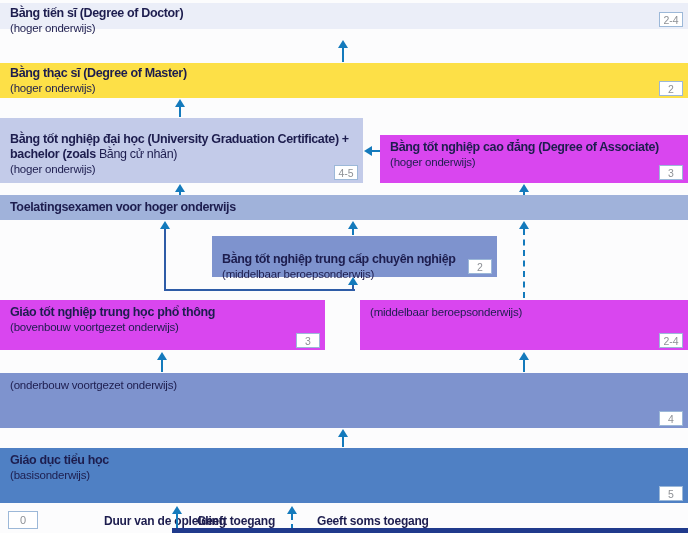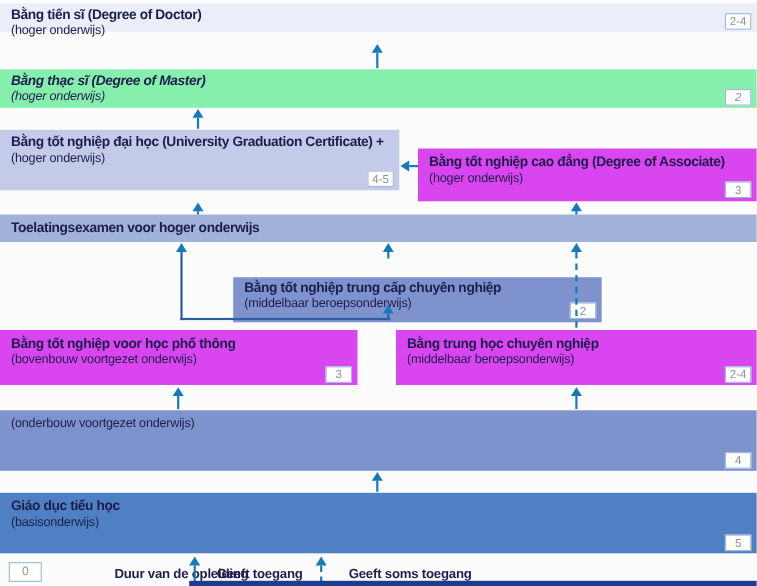--- a/index.html
+++ b/index.html
@@ -5,21 +5,21 @@
   html,body { margin:0; padding:0; }
   body { font-family: "Liberation Sans", "DejaVu Sans", sans-serif; background:#ffffff; }
   .stage { position:relative; width:688px; height:533px; background:#fcfcfd; overflow:hidden; }
 
   .box { position:absolute; box-sizing:border-box; padding:3px 10px 0 10px; color:#1d1d4e; }
   .box .t  { font-weight:700; font-size:12.5px; line-height:15px; letter-spacing:-0.35px; white-space:nowrap; }
   .box .t .light { font-weight:400; }
   .box .s  { font-weight:400; font-size:11.5px; line-height:14px; letter-spacing:-0.2px; white-space:nowrap; }
 
   .bg-l1 { background:#ebeef8; }
-  .bg-l2 { background:#86efac;font-style:italic; }
+  .bg-l2 { background:#fde047; }
   .bg-l3 { background:#c3cbe9; }
   .bg-l4 { background:#a0b2da; }
   .bg-l5 { background:#d946ef; }
   .bg-l6 { background:#7e93ce; }
   .bg-l7 { background:#4f80c4; }
 
   .badge { position:absolute; right:5px; bottom:2px; min-width:24px; height:15px; line-height:15px;
            padding:0 3px; box-sizing:border-box; background:#ffffff; border:1px solid #9cb8d8;
            color:#8d9095; font-size:10.5px; text-align:center; }
 
@@ -58,50 +58,50 @@
     <div class="s">(hoger onderwijs)</div>
     <div class="badge">2-4</div>
   </div>
 
   <div class="box bg-l2" style="left:0;top:63px;width:688px;height:35px;">
     <div class="t">Bằng thạc sĩ (Degree of Master)</div>
     <div class="s">(hoger onderwijs)</div>
     <div class="badge">2</div>
   </div>
 
-  <div class="box bg-l3" style="left:0;top:118px;width:363px;height:55px;padding-top:4px;">
+  <div class="box bg-l3" style="left:0;top:118px;width:363px;height:65px;padding-top:14px;">
     <div class="t">Bằng tốt nghiệp đại học (University Graduation Certificate) +</div>
+    <div class="t"><span>bachelor (zoals </span><span class="light">Bằng cử nhân)</span></div>
     <div class="s">(hoger onderwijs)</div>
     <div class="badge" style="bottom:3px;margin-left:24px;">4-5</div>
   </div>
 
   <div class="box bg-l5" style="left:380px;top:135px;width:308px;height:48px;padding-top:5px;">
     <div class="t">Bằng tốt nghiệp cao đẳng (Degree of Associate)</div>
     <div class="s">(hoger onderwijs)</div>
     <div class="badge" style="bottom:3px;">3</div>
   </div>
 
   <div class="box bg-l4" style="left:0;top:195px;width:688px;height:25px;padding-top:5px;">
     <div class="t">Toelatingsexamen voor hoger onderwijs</div>
   </div>
 
-  <div class="box bg-l6" style="left:212px;top:236px;width:335px;height:41px;padding-top:2px;margin-top:16px;">
+  <div class="box bg-l6" style="left:212px;top:236px;width:285px;height:41px;padding-top:16px;">
     <div class="t">Bằng tốt nghiệp trung cấp chuyên nghiệp</div>
     <div class="s">(middelbaar beroepsonderwijs)</div>
     <div class="badge" style="bottom:3px;">2</div>
   </div>
 
   <div class="box bg-l5" style="left:0;top:300px;width:325px;height:50px;padding-top:5px;">
-    <div class="t">Bằng tốt nghiệp voor học phổ thông</div>
+    <div class="t">Giáo tốt nghiệp trung học phổ thông</div>
     <div class="s">(bovenbouw voortgezet onderwijs)</div>
     <div class="badge">3</div>
   </div>
 
   <div class="box bg-l5" style="left:360px;top:300px;width:328px;height:50px;padding-top:5px;">
-    <div class="t">Bằng trung học chuyên nghiệp</div>
     <div class="s">(middelbaar beroepsonderwijs)</div>
     <div class="badge">2-4</div>
   </div>
 
   <div class="box bg-l6" style="left:0;top:373px;width:688px;height:55px;padding-top:5px;">
     <div class="s">(onderbouw voortgezet onderwijs)</div>
     <div class="badge">4</div>
   </div>
 
   <div class="box bg-l7" style="left:0;top:448px;width:688px;height:55px;padding-top:5px;">

